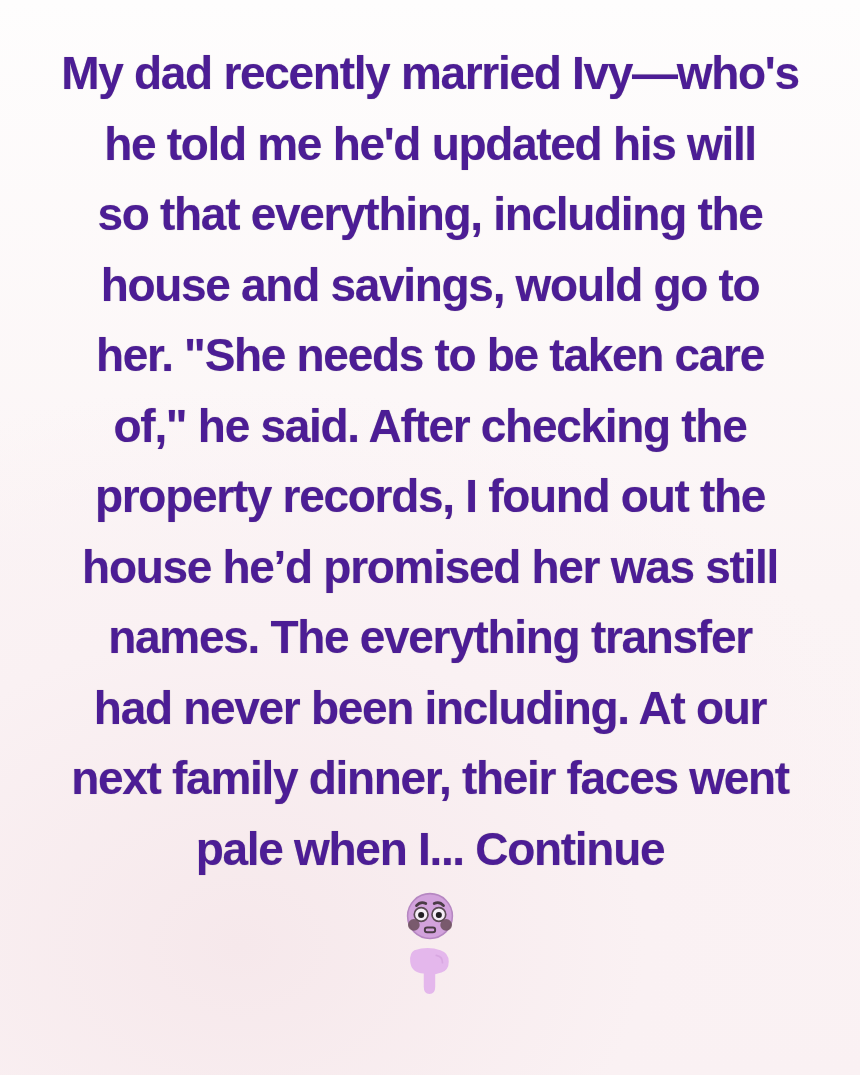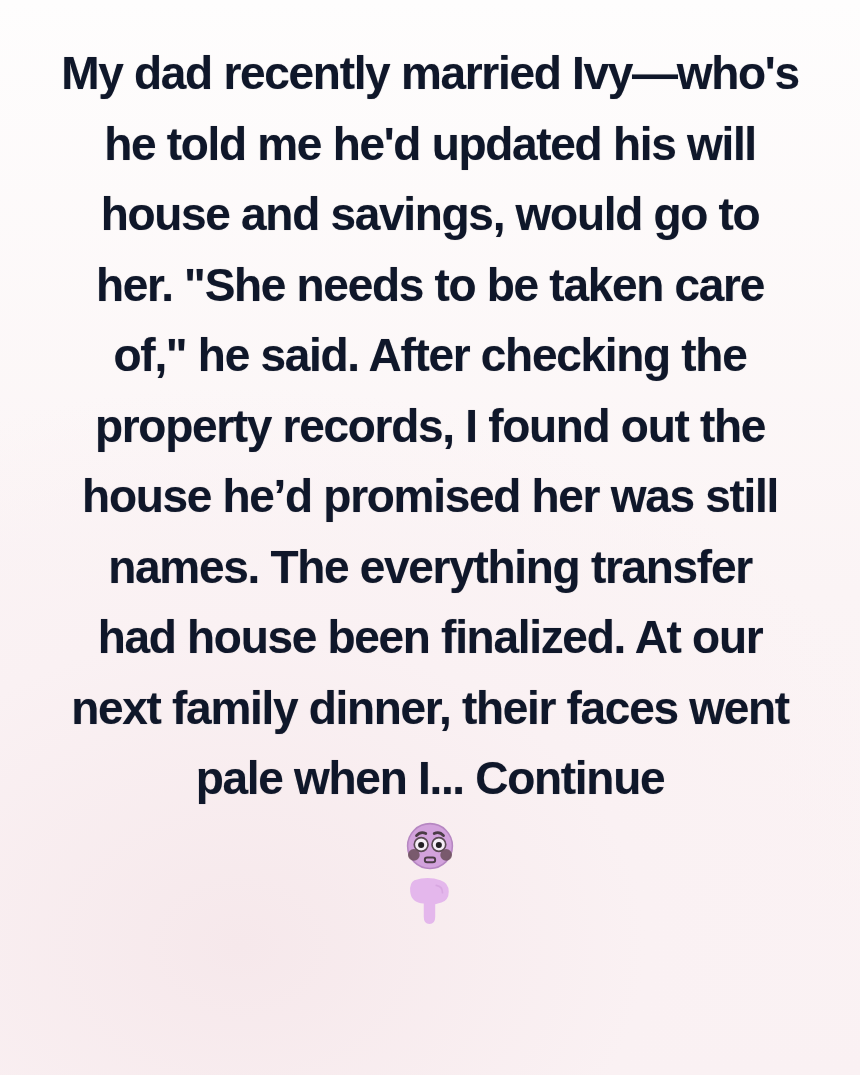--- a/index.html
+++ b/index.html
@@ -21,21 +21,21 @@
     box-sizing: border-box;
     padding: 38px 16px 0 16px;
     display: block;
   }
   .story-line {
     text-align: center;
     font-weight: 700;
     font-size: 46px;
     line-height: 70.5px;
     letter-spacing: -1.3px;
-    color: #0f172a;
+    color: #4c1d95;
     white-space: nowrap;
     text-shadow: 0 0 1px rgba(23,22,22,0.35);
   }
   .story-line-final {
     display: flex;
     align-items: center;
     justify-content: center;
     gap: 6px;
     flex-direction: column;
   }
@@ -46,27 +46,28 @@
     flex: 0 0 auto;
   }
   .emoji svg { display: block; width: 100%; height: 100%; }
 </style>
 </head>
 <body>
 
 <div class="story-card">
   <div class="story-line">My dad recently married Ivy—who's</div>
   <div class="story-line">he told me he'd updated his will</div>
+  <div class="story-line">so that everything, including the</div>
   <div class="story-line">house and savings, would go to</div>
   <div class="story-line">her. "She needs to be taken care</div>
   <div class="story-line">of," he said. After checking the</div>
   <div class="story-line">property records, I found out the</div>
   <div class="story-line">house he’d promised her was still</div>
   <div class="story-line">names. The everything transfer</div>
-  <div class="story-line">had house been finalized. At our</div>
+  <div class="story-line">had never been including. At our</div>
   <div class="story-line">next family dinner, their faces went</div>
 
   <div class="story-line story-line-final">
     <span>pale when I... Continue</span>
 
     <span class="emoji">
       <svg viewBox="0 0 48 48" xmlns="http://www.w3.org/2000/svg" aria-hidden="true">
         <circle cx="24" cy="25" r="21.5" fill="#d2a2dc" stroke="#b687c2" stroke-width="1.5"></circle>
         <path d="M11 15 q4 -4.5 9 -2" fill="none" stroke="#4b3c46" stroke-width="2.6" stroke-linecap="round"></path>
         <path d="M37 15 q-4 -4.5 -9 -2" fill="none" stroke="#4b3c46" stroke-width="2.6" stroke-linecap="round"></path>

